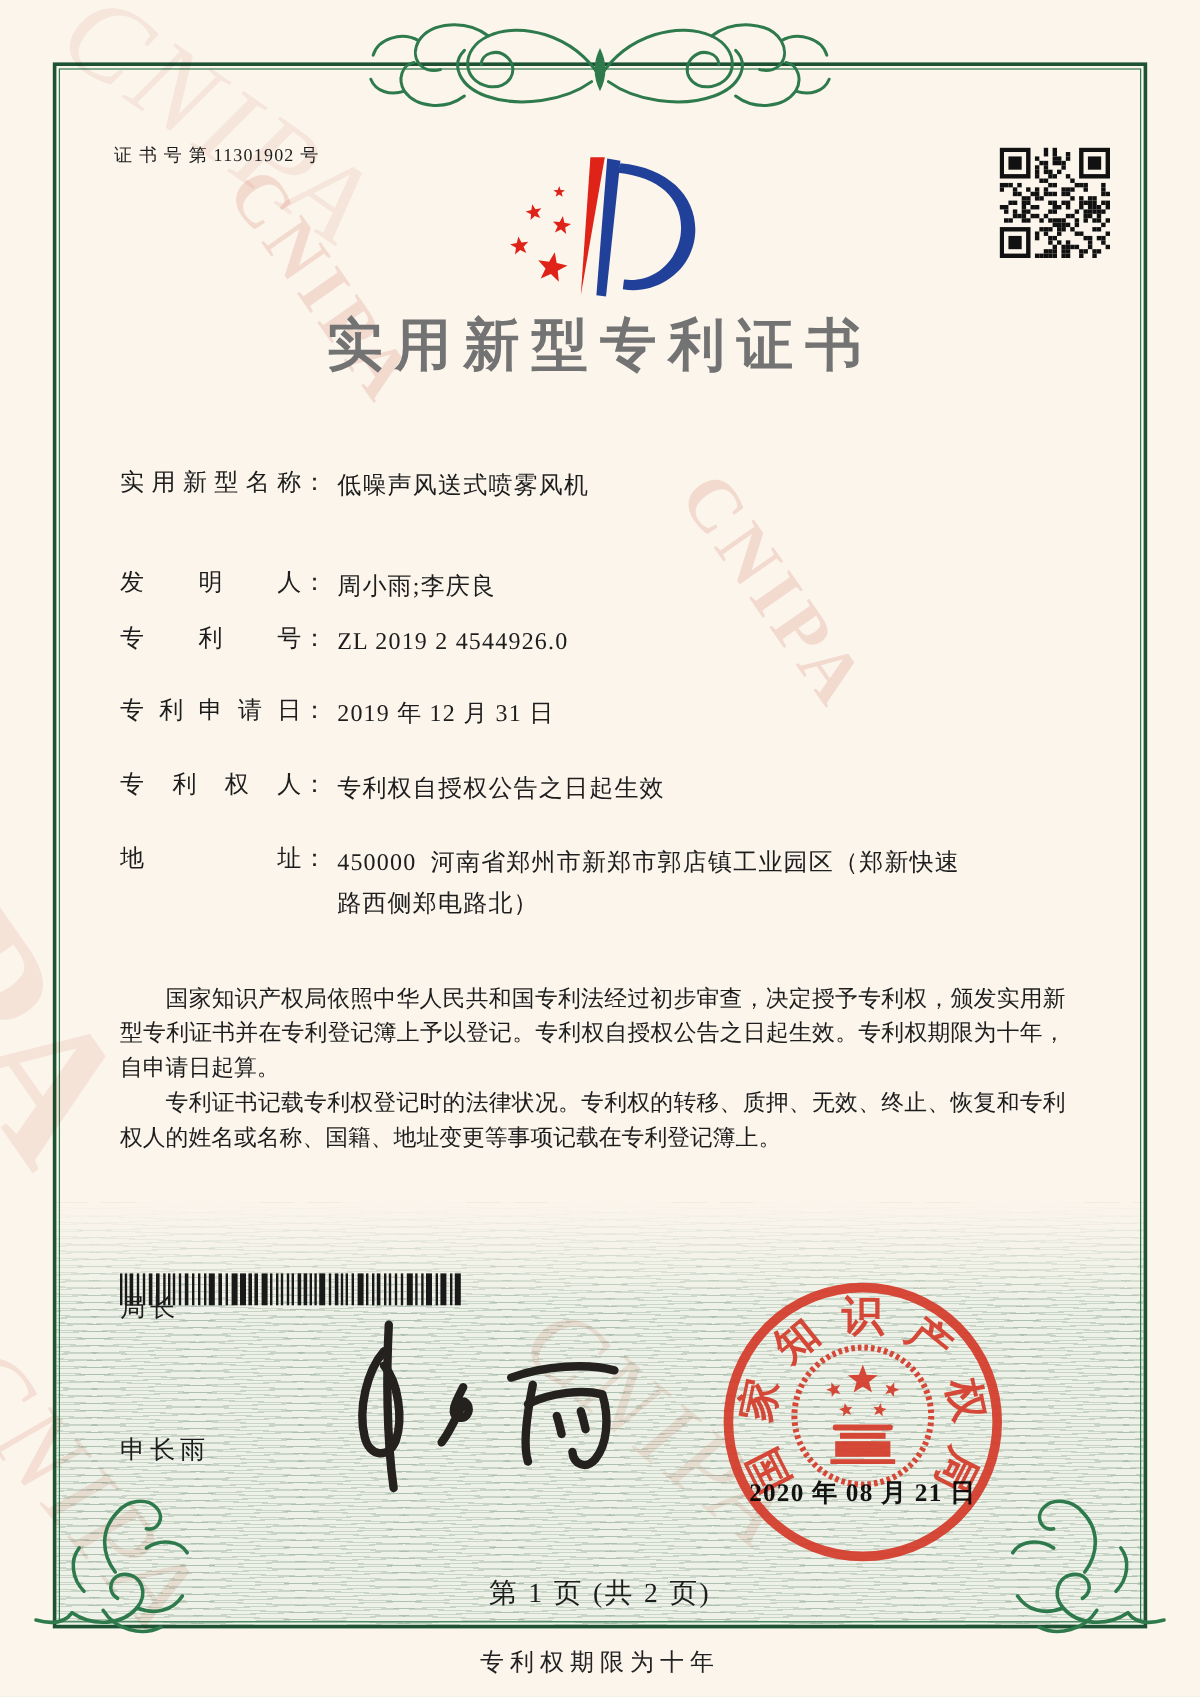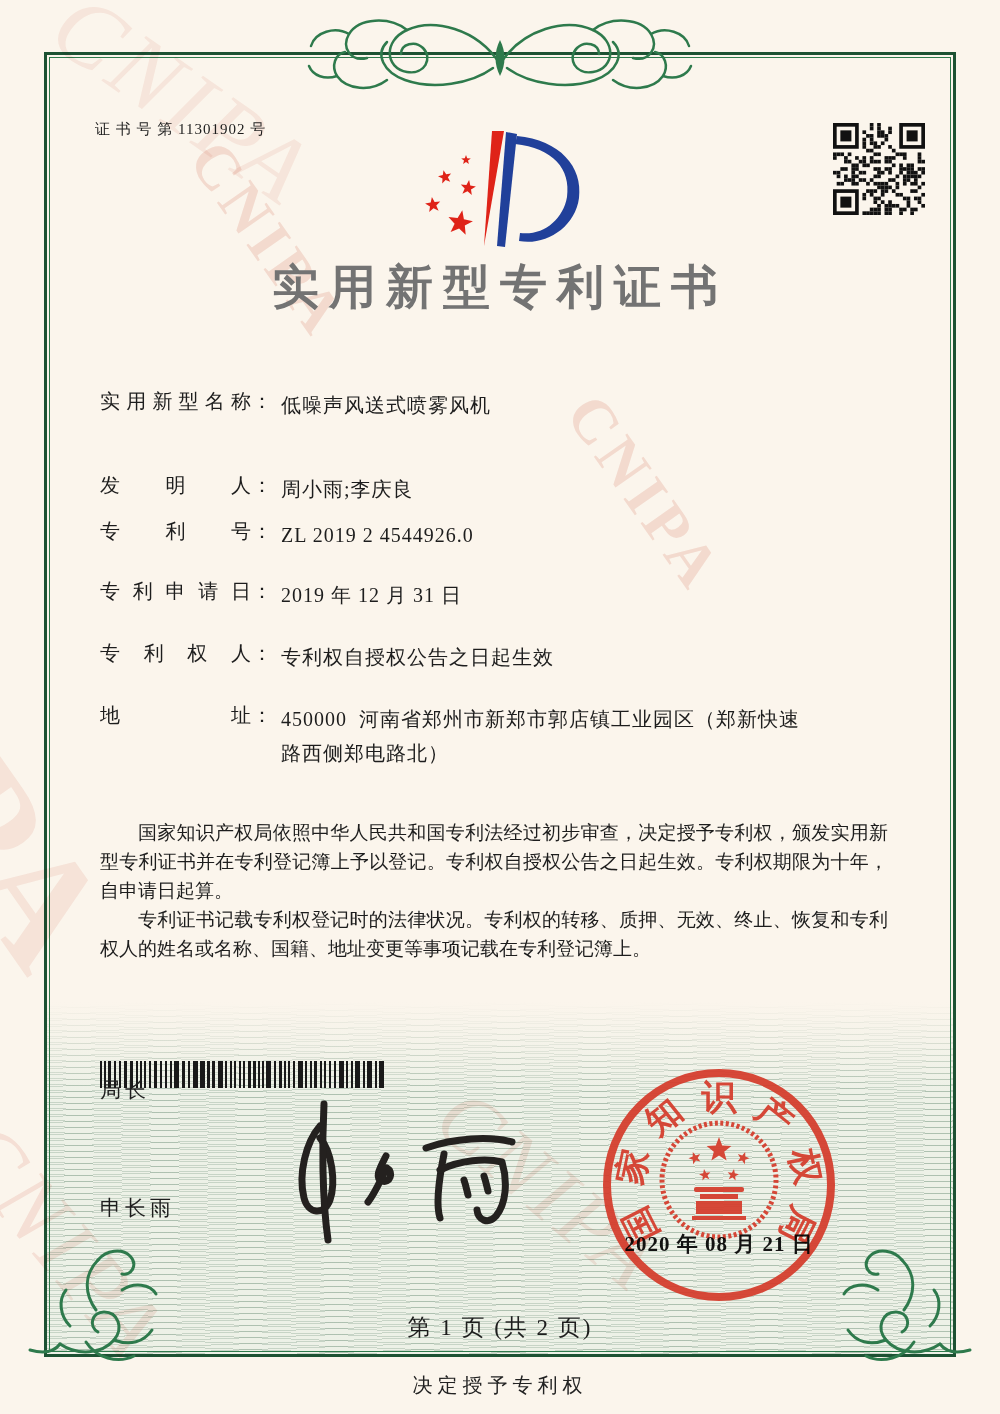--- a/index.html
+++ b/index.html
@@ -392,15 +392,15 @@
       <polygon points="136.0,105.1 136.8,109.2 140.9,110.2 137.2,112.2 137.6,116.4 134.6,113.5 130.7,115.2 132.5,111.4 129.7,108.2 133.9,108.7"></polygon>
       <rect x="96" y="123" width="50" height="5" rx="2"></rect>
       <rect x="102" y="130" width="38" height="5"></rect>
       <rect x="98" y="137" width="46" height="13"></rect>
       <rect x="94" y="152" width="54" height="4"></rect>
     </g>
   </svg>
   <div class="seal-date">2020 年 08 月 21 日</div>
 
   <div class="page-num">第 1 页 (共 2 页)</div>
-  <div class="continuation">决定授予专利权</div>
+  <div class="continuation">专利权期限为十年</div>
 
 </div>
 
 </body></html>

